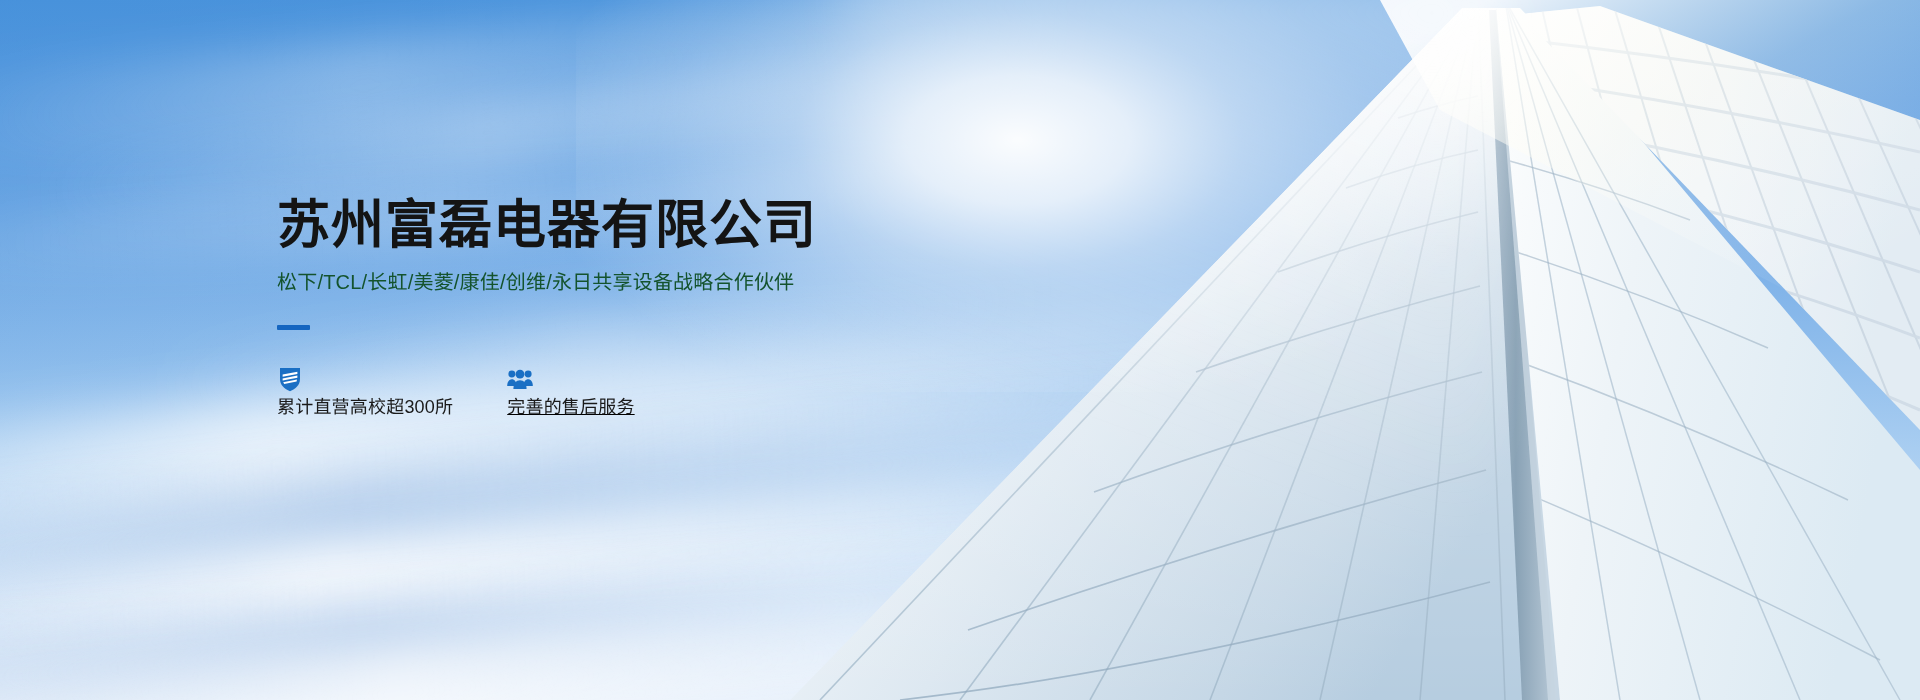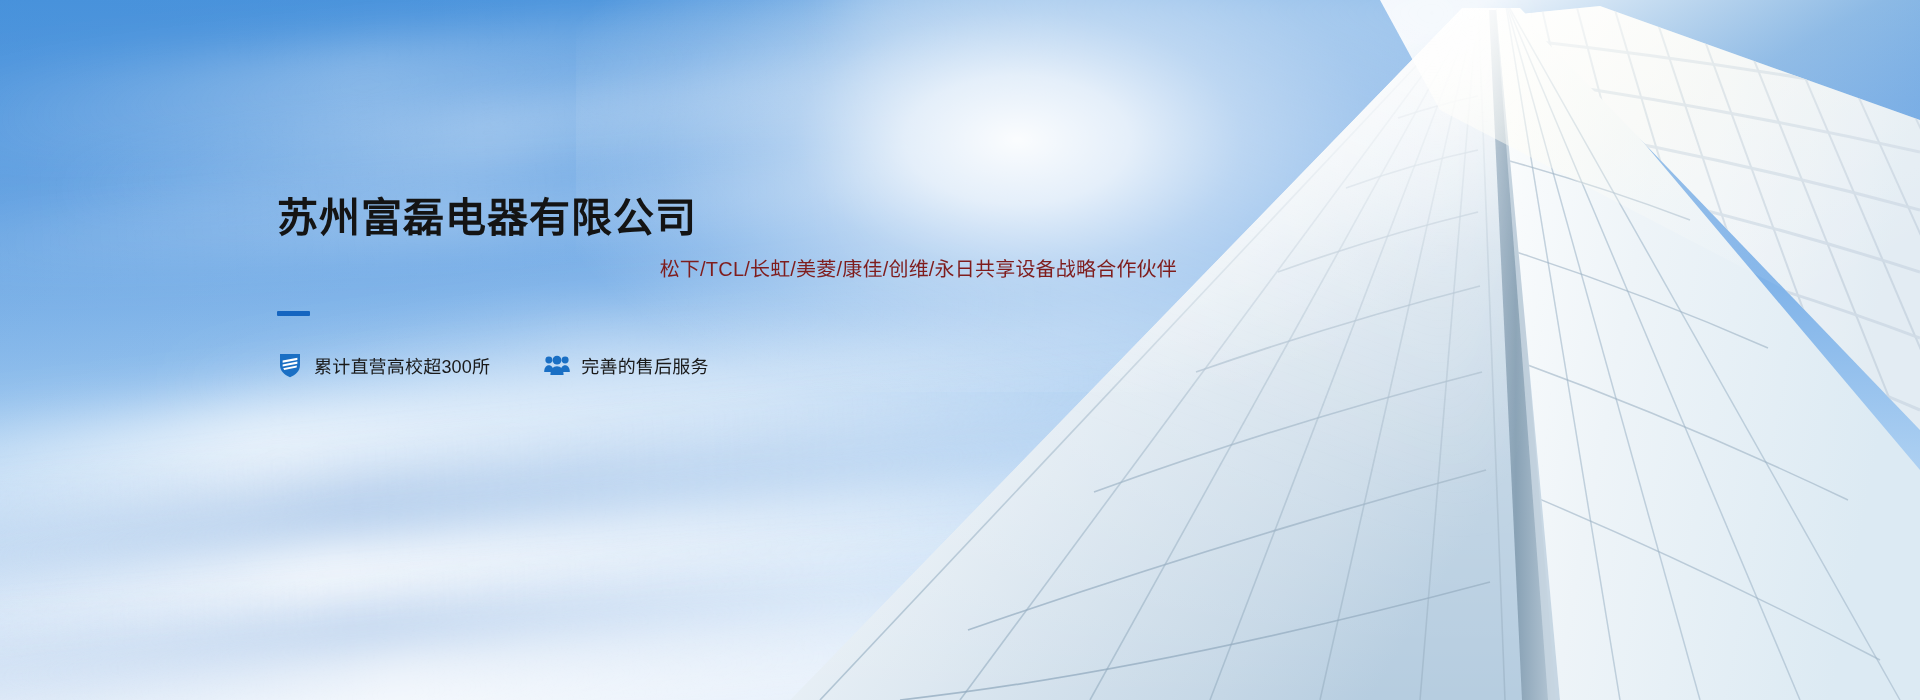--- a/index.html
+++ b/index.html
@@ -95,37 +95,37 @@
     position:absolute;right:22%;top:-6%;width:34%;height:78%;
     background:linear-gradient(200deg, rgba(255,255,255,.55) 0%, rgba(255,255,255,.10) 45%, rgba(255,255,255,0) 75%);
     filter:blur(30px);pointer-events:none;
   }
 
   
   .content{
     position:absolute;left:277px;top:196px;width:900px;z-index:20;
   }
   .title{
-    font-size:41px;line-height:1.1;font-weight:700;color:#141414;
+    font-size:53px;line-height:1.1;font-weight:700;color:#141414;
     letter-spacing:1px;margin:0 0 12px 0;white-space:nowrap;
   }
   .sub{
-    font-size:20px;line-height:1.62;color:#7f1d1d;font-weight:400;
-    margin:0;white-space:nowrap;letter-spacing:.2px;text-align:right;
+    font-size:20px;line-height:1.62;color:#14532d;font-weight:400;
+    margin:0;white-space:nowrap;letter-spacing:.2px;
   }
   .divider{
     width:33px;height:5px;background:#1565c0;margin:26px 0 0 0;border-radius:1px;
   }
   .features{
     display:flex;align-items:center;margin-top:36px;
   }
   .feature{
-    display:flex;margin-right:54px;white-space:nowrap;
-  }
-  .feature:last-child{margin-right:0;}
+    display:flex;margin-right:54px;white-space:nowrap;flex-direction:column;
+  }
+  .feature:last-child{margin-right:0;text-decoration:underline;}
   .f-icon{
     width:26px;height:26px;margin-right:11px;display:flex;
     align-items:center;justify-content:center;flex:0 0 auto;
   }
   .f-icon svg{display:block;}
   .f-label{
     font-size:18px;color:#1a1a1a;font-weight:400;letter-spacing:.2px;
   }
 </style>
 </head>

